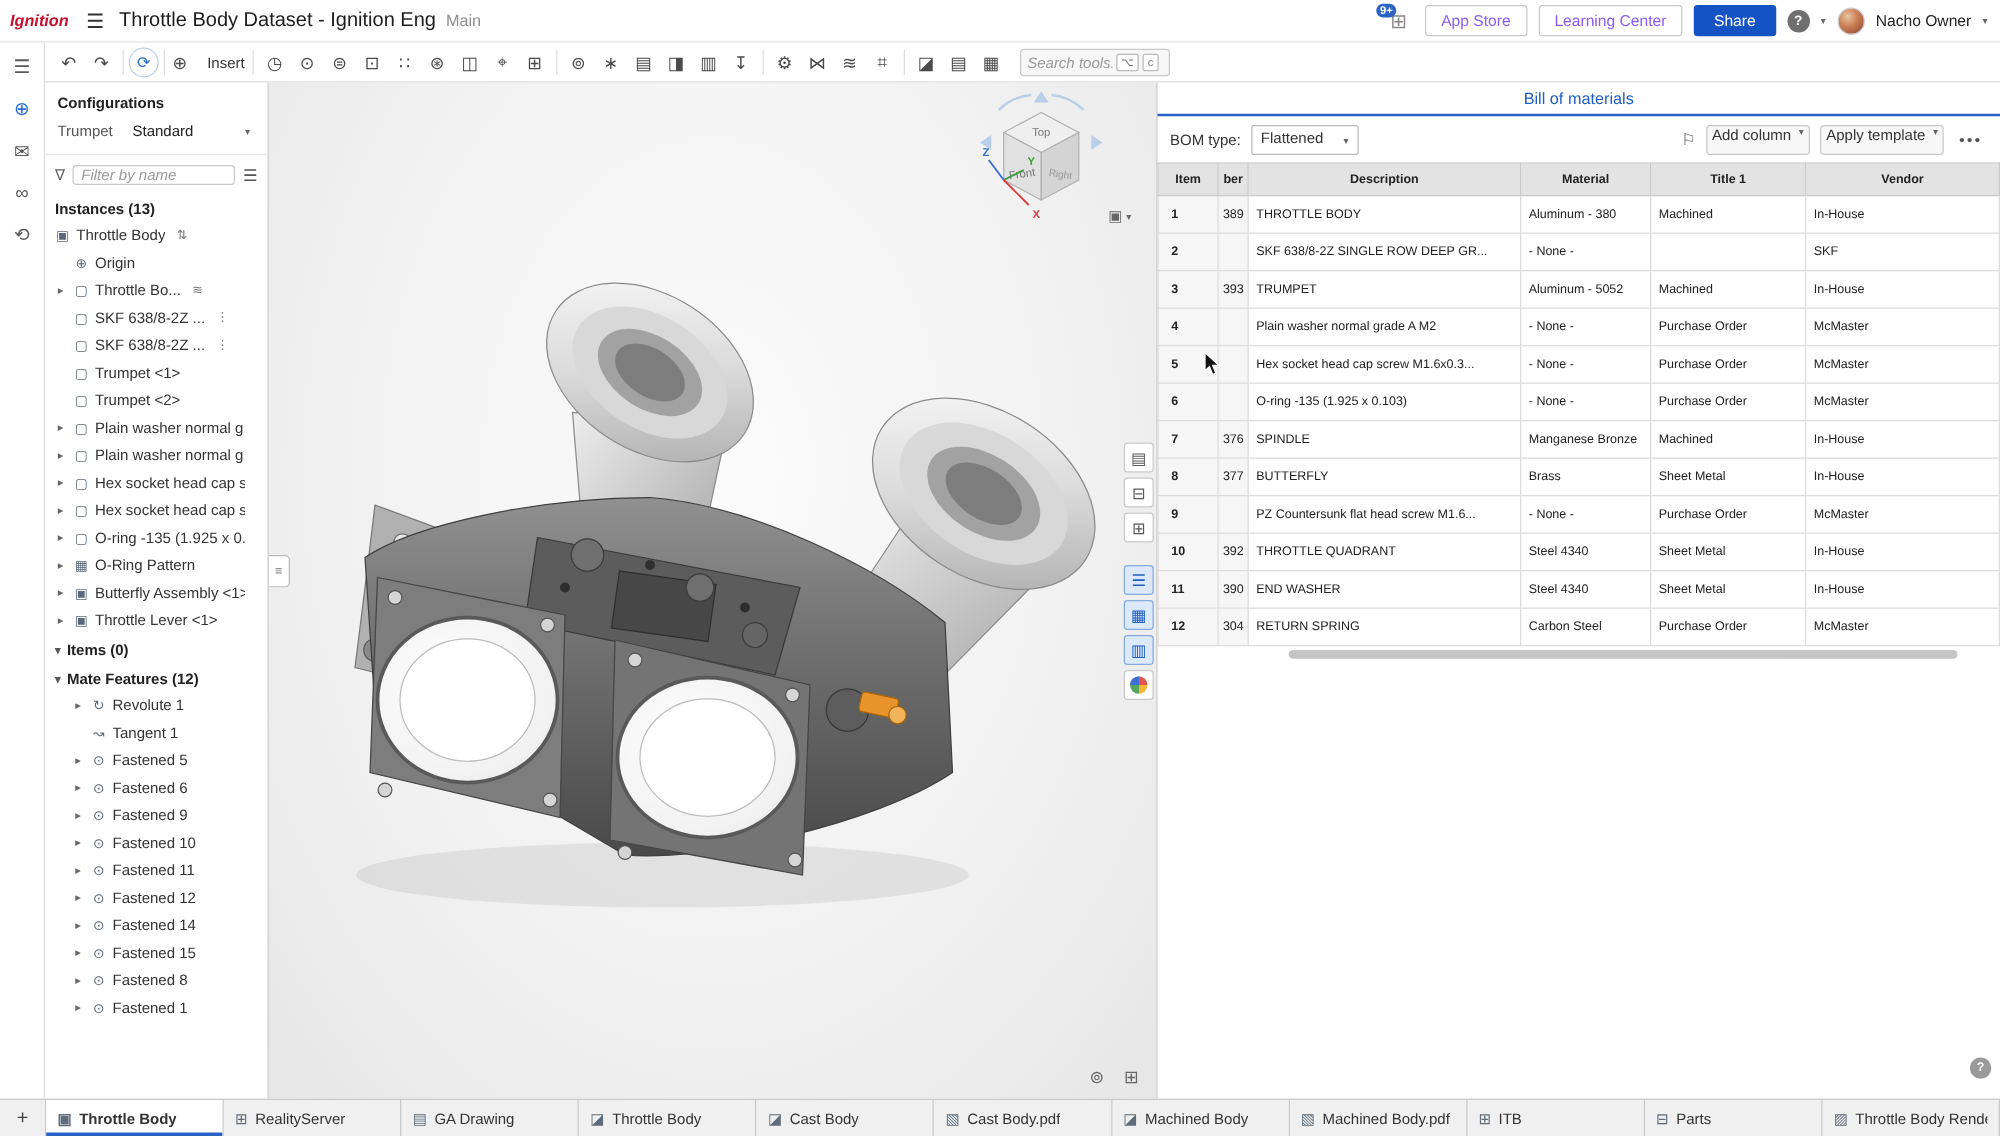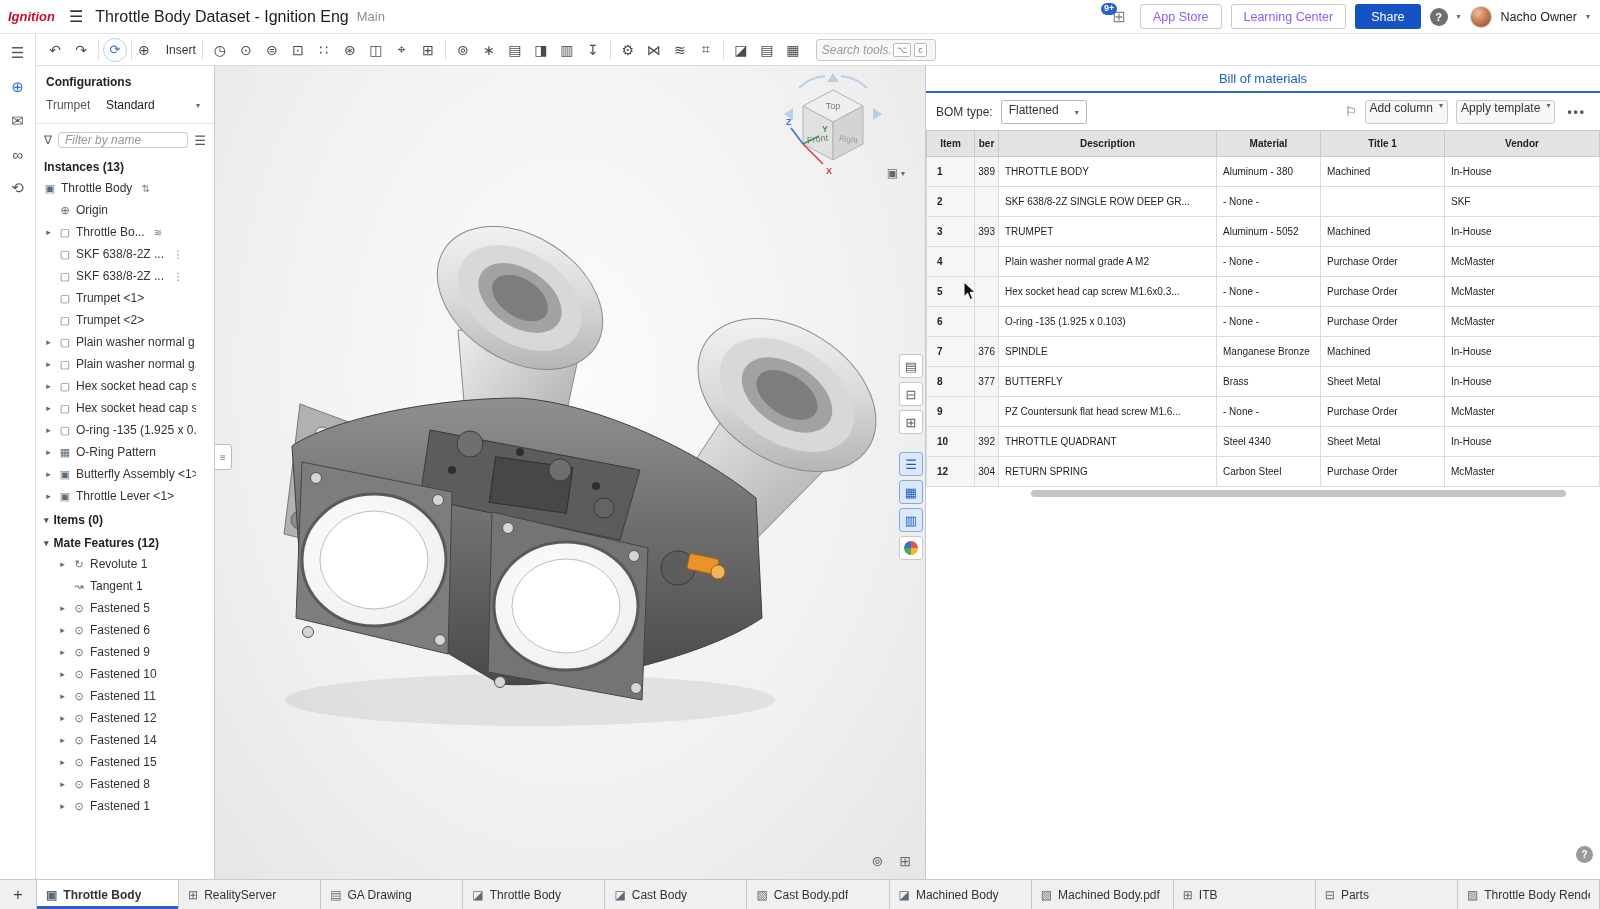--- a/index.html
+++ b/index.html
@@ -676,20 +676,28 @@
           </tr>
           <tr>
             <td class="c-item">10</td>
             <td class="c-ber">392</td>
             <td class="c-desc">THROTTLE QUADRANT</td>
             <td class="c-mat">Steel 4340</td>
             <td class="c-title">Sheet Metal</td>
             <td class="c-vendor">In-House</td>
           </tr>
           <tr>
+            <td class="c-item">11</td>
+            <td class="c-ber">390</td>
+            <td class="c-desc">END WASHER</td>
+            <td class="c-mat">Steel 4340</td>
+            <td class="c-title">Sheet Metal</td>
+            <td class="c-vendor">In-House</td>
+          </tr>
+          <tr>
             <td class="c-item">12</td>
             <td class="c-ber">304</td>
             <td class="c-desc">RETURN SPRING</td>
             <td class="c-mat">Carbon Steel</td>
             <td class="c-title">Purchase Order</td>
             <td class="c-vendor">McMaster</td>
           </tr>
         </tbody>
     </table>
     <div class="bom-scrollwrap">

